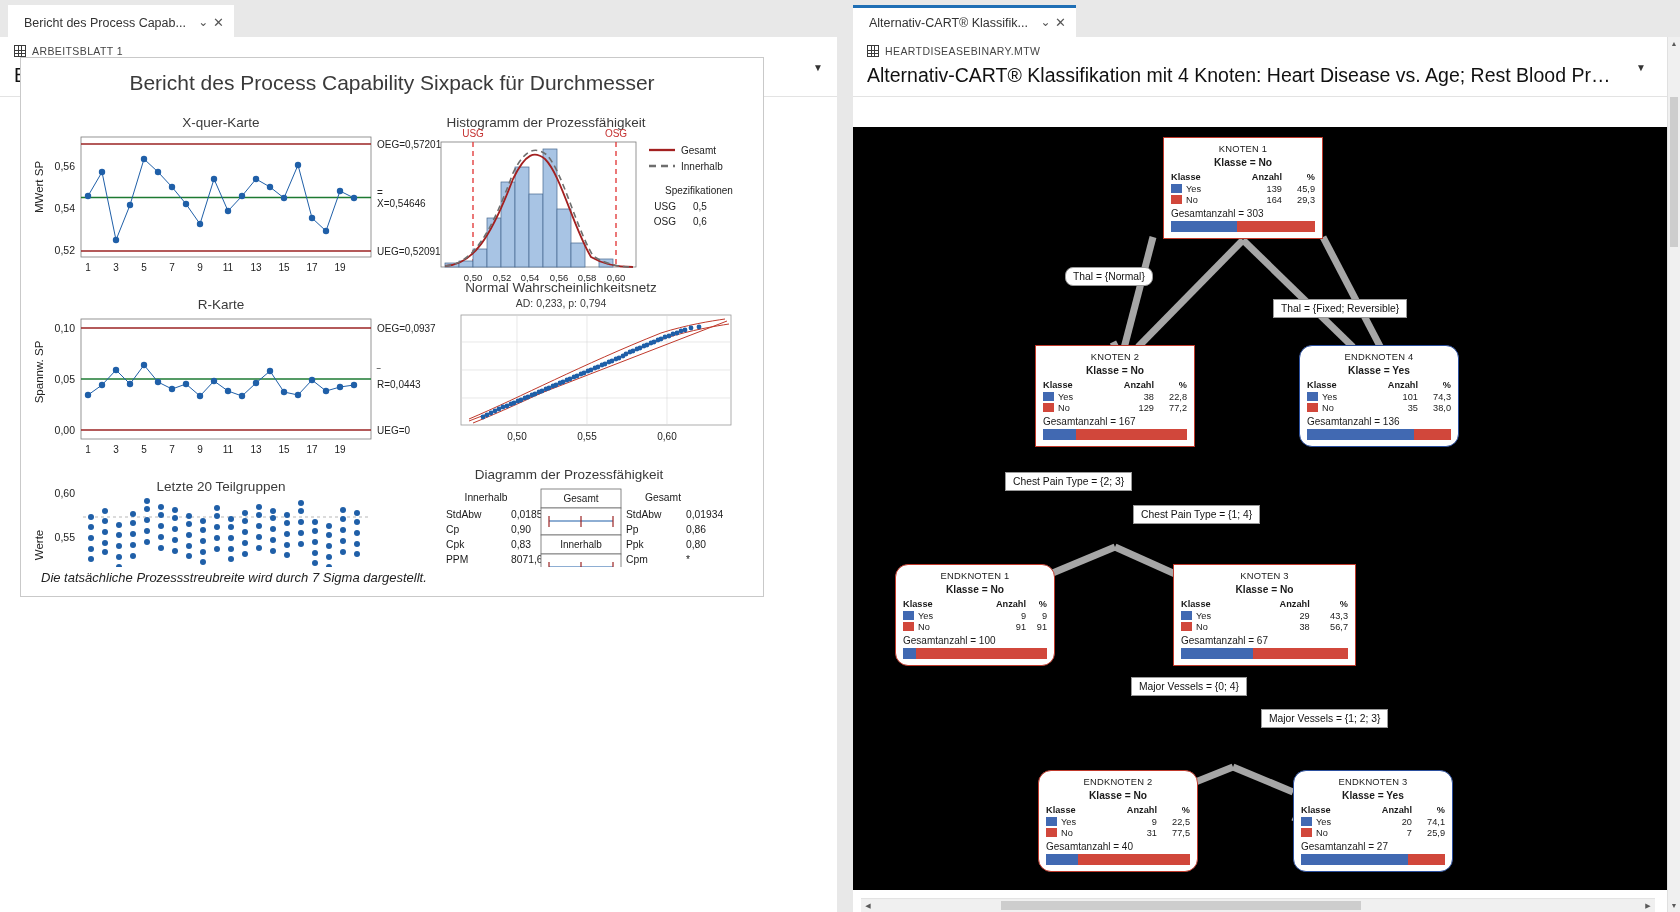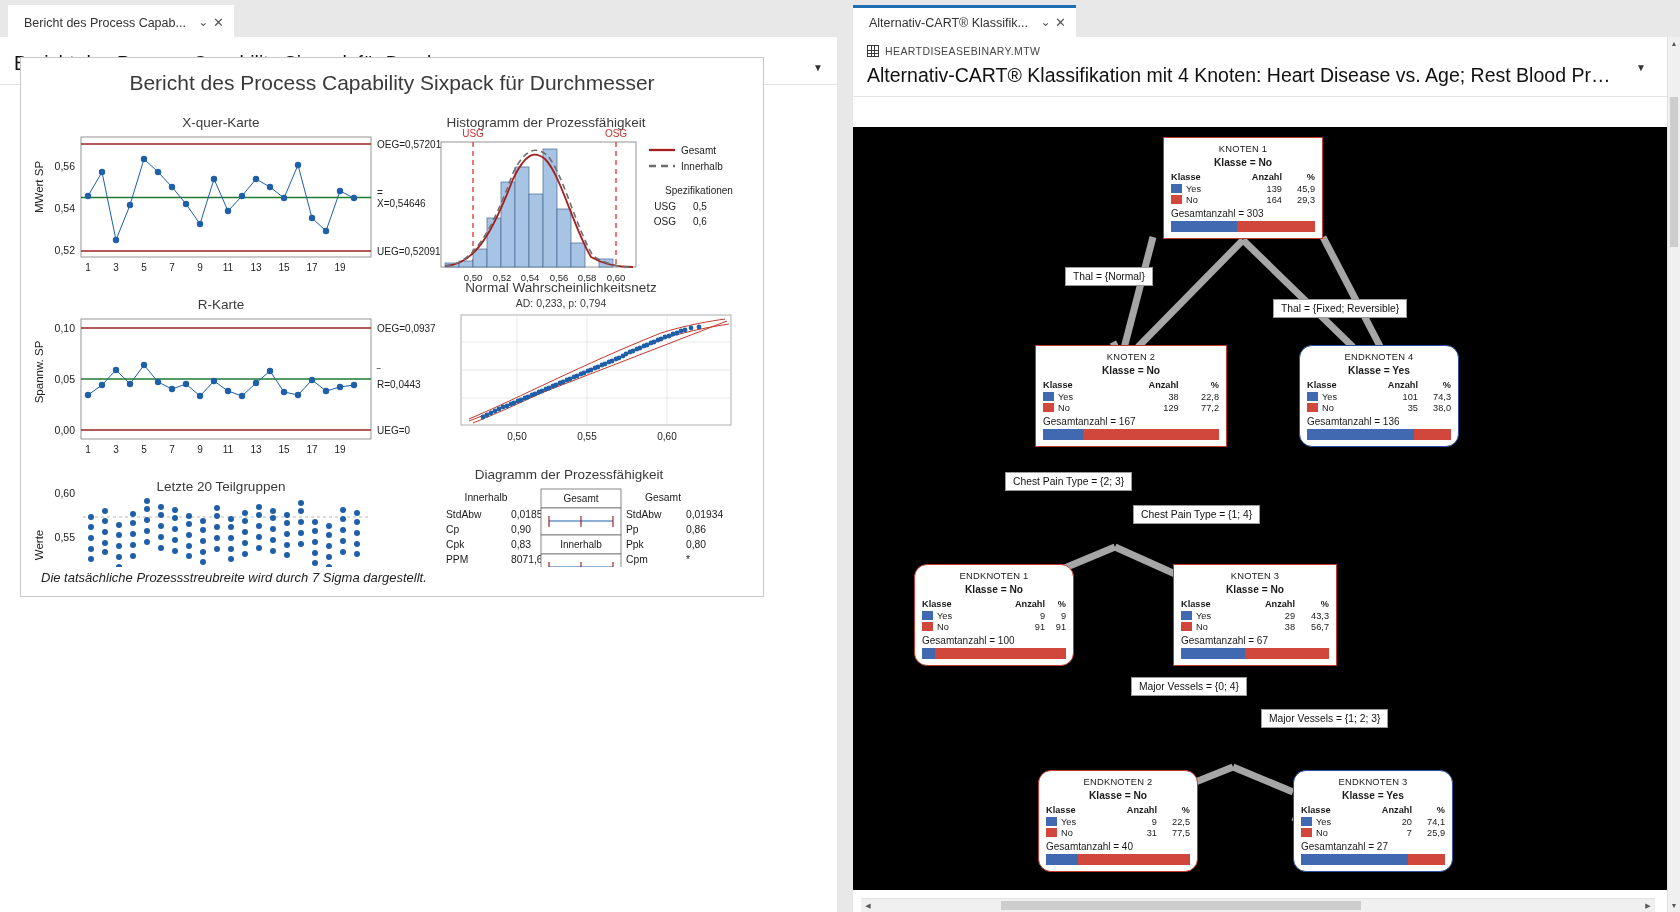--- a/index.html
+++ b/index.html
@@ -150,20 +150,24 @@
     <div class="tabstrip">
       <div class="tab" style="left:8px;">
         <span class="tab-label">Bericht des Process Capab...</span>
         <span class="tab-ico">⌄</span>
         <span class="tab-ico x">✕</span>
       </div>
     </div>
 
     <div class="doc">
       <div class="doc-header">
+        <div class="crumb">
+          <span class="grid-ico"></span>
+          <span>ARBEITSBLATT 1</span>
+        </div>
         <div class="doc-title">Bericht des Process Capability Sixpack für Durchmesser</div>
         <div class="caret-btn">▼</div>
       </div>
       <div class="doc-title-rule"></div>
 
       <div class="sixpack">
         <div class="sp-title">
           <span>Bericht des Process Capability Sixpack für Durchmesser</span>
         </div>
 
@@ -652,24 +656,24 @@
                   </tr>
                 </tbody>
               </table>
               <div class="node-total">Gesamtanzahl = 303</div>
               <div class="node-bar">
                 <div class="b-yes" style="width:45.9%"></div>
                 <div class="b-no" style="width:54.1%"></div>
               </div>
             </div>
 
-          <div class="splitlbl" style="left:212px; top:140px;">Thal = {Normal}</div>
+          <div class="splitlbl" style="left:212px; top:140px;border-radius:8px;">Thal = {Normal}</div>
           <div class="splitlbl" style="left:420px; top:172px;">Thal = {Fixed; Reversible}</div>
 
-          <div class="node" id="n1" style="left:182px; top:218px; width:192px;">
+          <div class="node" id="n1" style="left:182px; top:218px; width:160px;">
               <div class="node-id">KNOTEN 2</div>
               <div class="node-class">Klasse = No</div>
               <table class="node-tbl">
                 <tbody>
                   <tr>
                     <th class="l">Klasse</th>
                     <th>Anzahl</th>
                     <th>%</th>
                   </tr>
                   <tr>
@@ -715,21 +719,21 @@
               <div class="node-total">Gesamtanzahl = 136</div>
               <div class="node-bar">
                 <div class="b-yes" style="width:74.3%"></div>
                 <div class="b-no" style="width:25.700000000000003%"></div>
               </div>
             </div>
 
           <div class="splitlbl" style="left:152px; top:345px;">Chest Pain Type = {2; 3}</div>
           <div class="splitlbl" style="left:280px; top:378px;">Chest Pain Type = {1; 4}</div>
 
-          <div class="node round" id="n3" style="left:61px; top:437px; width:160px;">
+          <div class="node round" id="n3" style="left:42px; top:437px; width:160px;">
               <div class="node-id">ENDKNOTEN 1</div>
               <div class="node-class">Klasse = No</div>
               <table class="node-tbl">
                 <tbody>
                   <tr>
                     <th class="l">Klasse</th>
                     <th>Anzahl</th>
                     <th>%</th>
                   </tr>
                   <tr>
@@ -743,21 +747,21 @@
                     <td>91</td>
                   </tr>
                 </tbody>
               </table>
               <div class="node-total">Gesamtanzahl = 100</div>
               <div class="node-bar">
                 <div class="b-yes" style="width:9%"></div>
                 <div class="b-no" style="width:91%"></div>
               </div>
             </div>
-          <div class="node" id="n4" style="left:320px; top:437px; width:164px;">
+          <div class="node" id="n4" style="left:320px; top:437px; width:183px;">
               <div class="node-id">KNOTEN 3</div>
               <div class="node-class">Klasse = No</div>
               <table class="node-tbl">
                 <tbody>
                   <tr>
                     <th class="l">Klasse</th>
                     <th>Anzahl</th>
                     <th>%</th>
                   </tr>
                   <tr>

